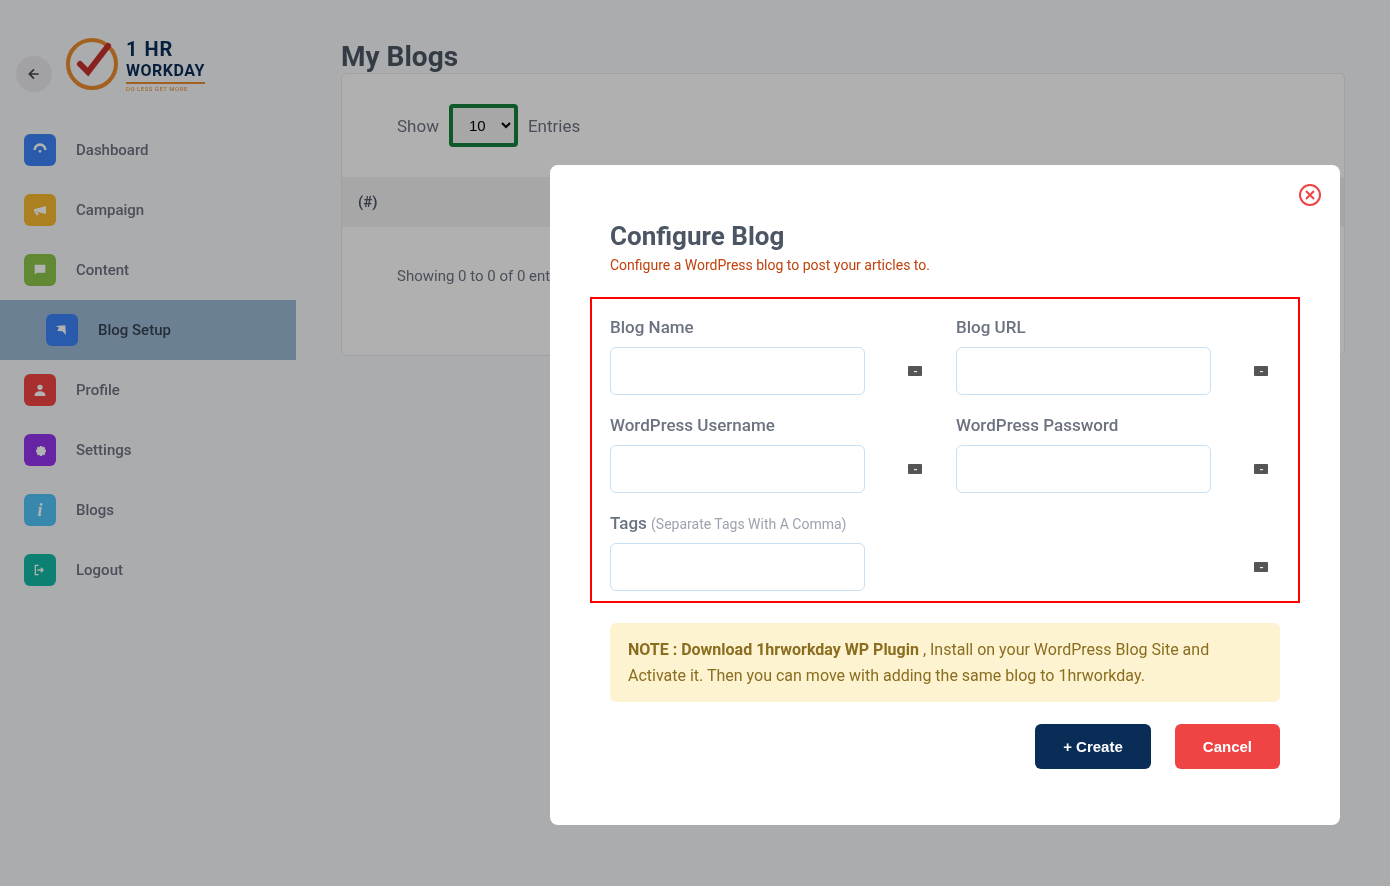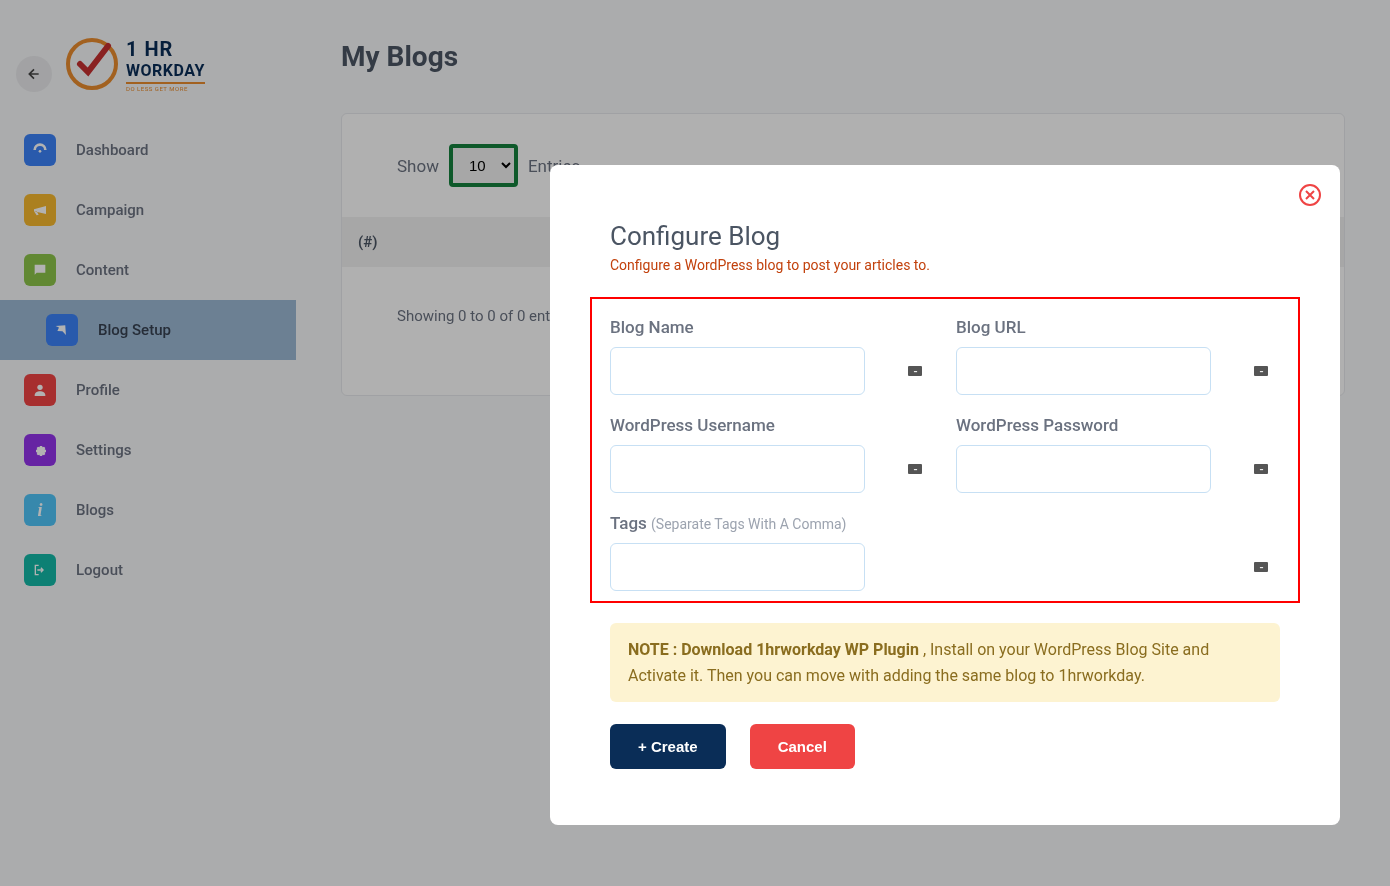--- a/index.html
+++ b/index.html
@@ -28,53 +28,53 @@
     .icon-dashboard { background: #3b82f6; }
     .icon-campaign { background: #f5b82e; }
     .icon-content { background: #8bc34a; }
     .icon-blogsetup { background: #3b82f6; }
     .icon-profile { background: #ef4444; }
     .icon-settings { background: #9333ea; }
     .icon-help { background: #4fc3f7; }
     .icon-logout { background: #14b8a6; }
     
     .main-content { flex: 1; padding: 40px 45px; background: #f5f6f8; }
-    .page-title { font-size: 28px; font-weight: 700; color: #4b5563; margin-bottom: 40px; }
+    .page-title { font-size: 28px; font-weight: 700; color: #4b5563; }
     
     .content-card { background: #fdfdfd; border-radius: 6px; padding: 30px 55px; border: 1px solid #e5e7eb; }
     .show-entries { display: flex; align-items: center; gap: 10px; color: #6b7280; font-size: 17px; margin-bottom: 30px; }
     .show-select { padding: 8px 12px; border: 4px solid #15803d; border-radius: 4px; font-size: 15px; }
     .table-header { background: #efefef; padding: 16px; font-size: 15px; font-weight: 600; color: #4b5563; margin: 0 -55px; }
     .table-status { padding: 40px 0; color: #6b7280; font-size: 15px; text-align: left; }
     
     .overlay { position: absolute; inset: 0; background: rgba(0,0,0,0.3); display: flex; align-items: center; justify-content: center; }
     
     .modal { background: #fff; border-radius: 8px; width: 790px; padding: 0; position: absolute; top: 165px; left: 550px; }
     .modal-close { position: absolute; top: 18px; right: 18px; width: 24px; height: 24px; cursor: pointer; color: #ef4444; }
     .modal-header { padding: 56px 60px 24px 60px; }
-    .modal-title { font-size: 26px; font-weight: 400; color: #4b5563; margin-bottom: 6px; }
+    .modal-title { font-size: 26px; font-weight: 700; color: #4b5563; margin-bottom: 6px; }
     .modal-subtitle { font-size: 14px; color: #c2410c; }
     
     .highlight-box { border: 2px solid #ff0000; margin: 0 40px; padding: 18px 18px 10px 18px; }
     
     .form-grid { display: grid; grid-template-columns: 1fr 1fr; gap: 20px 22px; }
     .form-group { display: flex; flex-direction: column; }
     .form-group.full { grid-column: 1 / -1; }
     .form-label { font-size: 17px; color: #6b7280; margin-bottom: 10px; font-weight: 500; }
     .form-label-hint { font-size: 14px; color: #9ca3af; font-weight: 400; }
     .form-input { height: 48px; border: 1px solid #c7e0f4; border-radius: 6px; padding: 0 40px 0 14px; font-size: 15px; position: relative; background: #fff; }
     .input-wrap { position: relative; }
     .input-icon { position: absolute; right: 12px; top: 50%; transform: translateY(-50%); width: 14px; height: 10px; background: #555; border-radius: 1px; display: flex; align-items: center; justify-content: center; }
     .input-icon::after { content: '•••'; color: #fff; font-size: 6px; letter-spacing: -1px; }
     
     .note-box { margin: 20px 60px 0 60px; background: #fdf3d1; border-radius: 6px; padding: 14px 18px; font-size: 16px; color: #8a6d1f; line-height: 1.6; }
     .note-label { font-weight: 700; }
     .note-link { font-weight: 700; color: #8a6d1f; }
     
-    .modal-actions { padding: 22px 60px 56px 60px; display: flex; gap: 24px; }
+    .modal-actions { padding: 22px 60px 56px 60px; display: flex; gap: 24px; justify-content: flex-end; }
     .btn { padding: 14px 28px; border: none; border-radius: 6px; font-size: 15px; font-weight: 600; cursor: pointer; }
     .btn-primary { background: #0a2d57; color: #fff; }
     .btn-cancel { background: #ef4444; color: #fff; }
   </style>
 </head>
 <body>
 
 <div class="app-container">
   <aside class="sidebar">
     <div class="logo-area">

